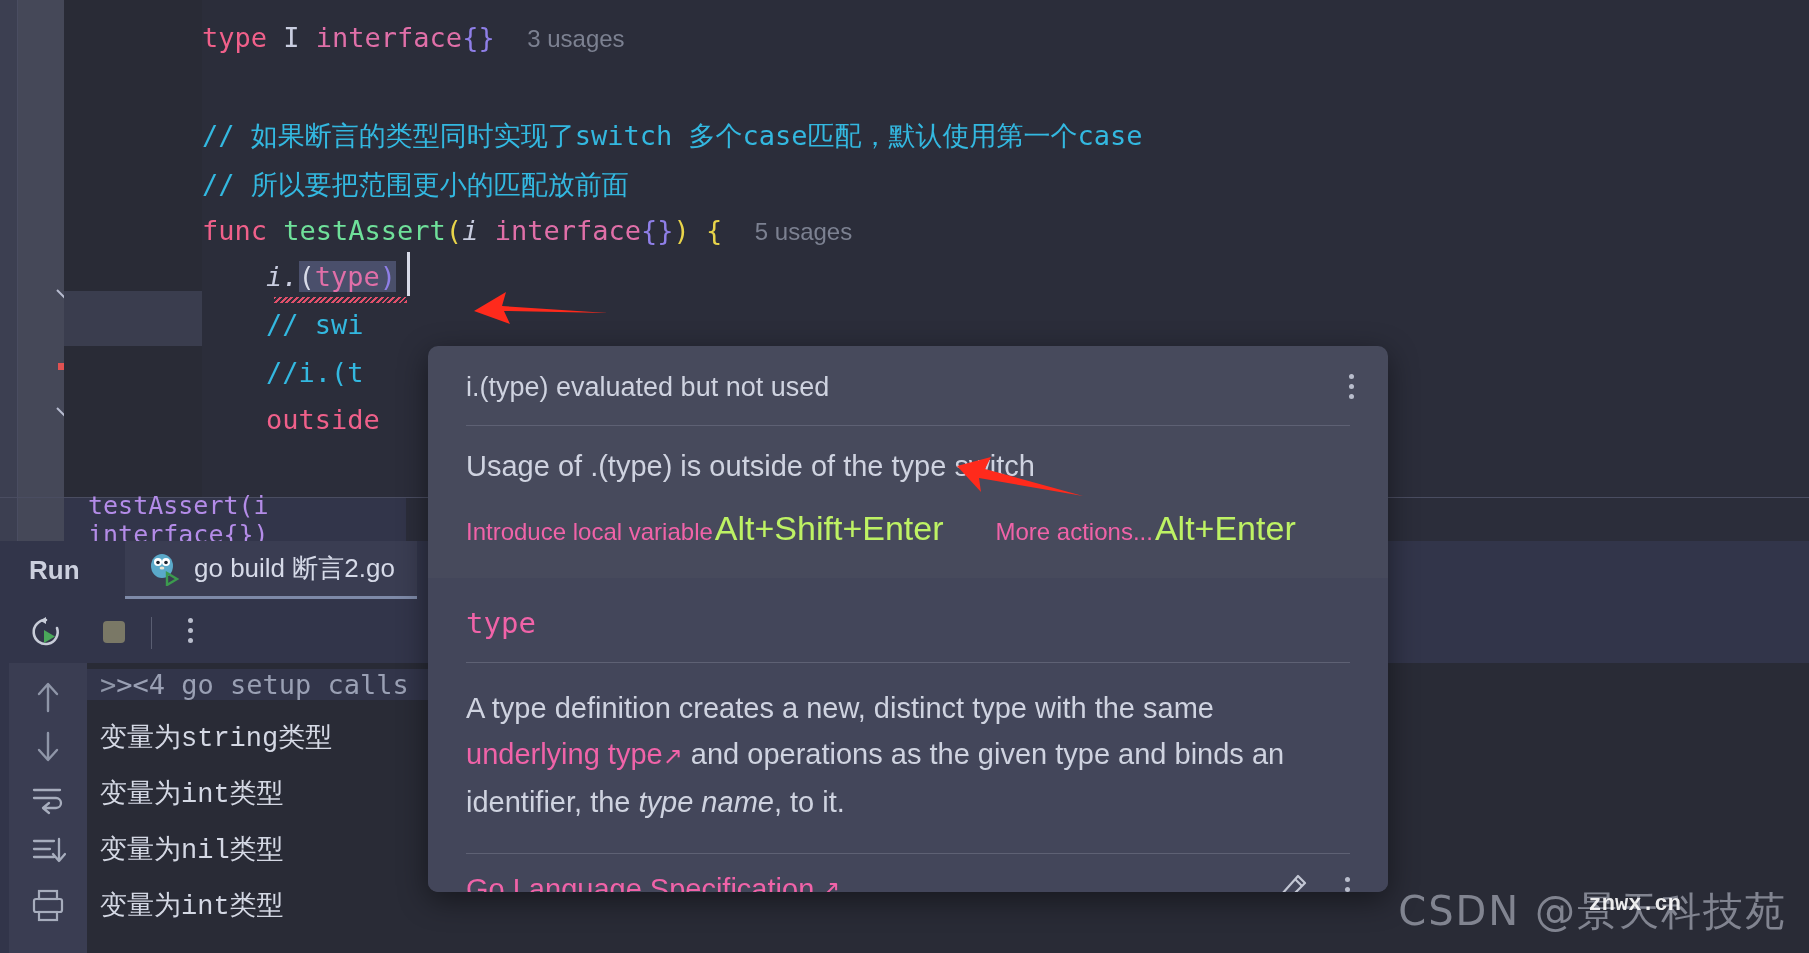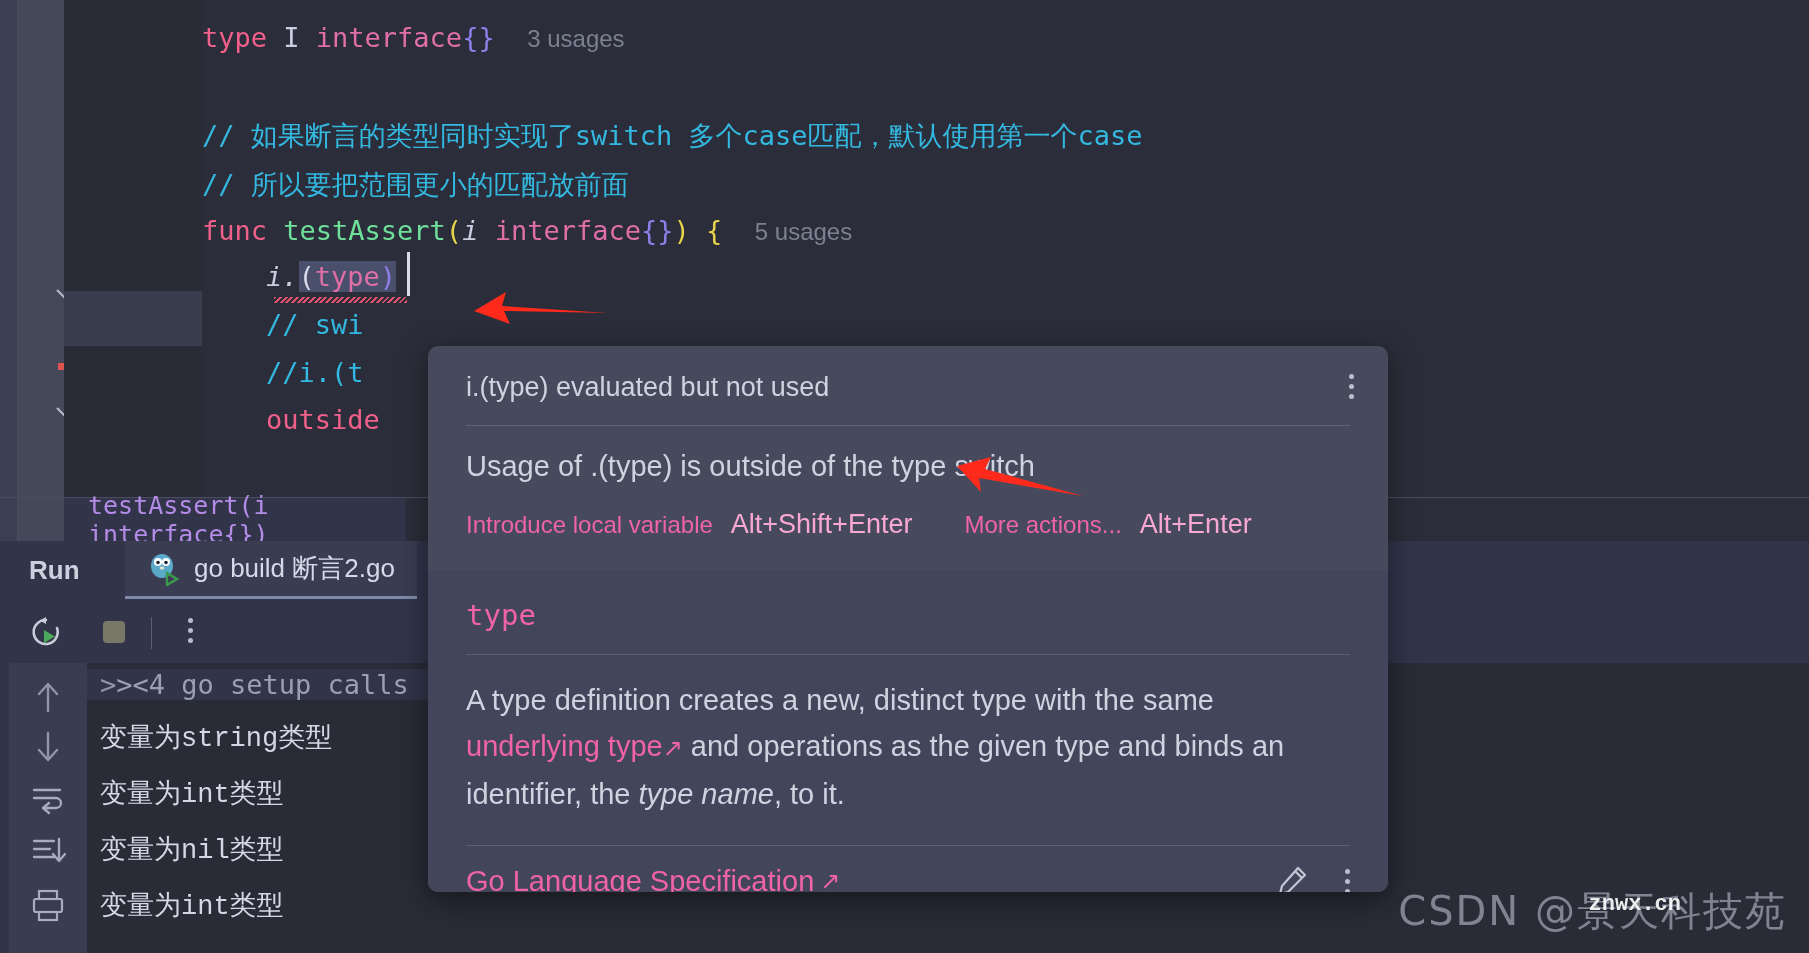--- a/index.html
+++ b/index.html
@@ -115,21 +115,21 @@
   .pop-sec{position:relative;}
   .pop-title{
     color:#cfd3e0;font-size:27px;padding:26px 38px 0 38px;
   }
   .pop-div{height:1px;background:#5e6174;margin:22px 38px 0 38px;}
   .pop-desc{color:#cfd3e0;font-size:29px;padding:24px 38px 0 38px;}
   .pop-actions{
     padding:26px 38px 30px 38px;display:flex;align-items:baseline;
   }
   .act-link{color:#f063a8;font-size:24px;}
-  .act-key{color:#f9a8d4;font-size:27px;margin-left:18px;}
+  .act-key{color:#bef264;font-size:34px;margin-left:2px;}
   .act-gap{width:52px;}
   .pop-body{background:#43465a;}
   .pop-kw{color:#f063a8;font-size:29px;font-family:"DejaVu Sans Mono",monospace;padding:28px 38px 0 38px;}
   .pop-doc{color:#cfd3e0;font-size:29px;line-height:46px;padding:22px 38px 0 38px;}
   .doc-link{color:#f063a8;}
   .ital{font-style:italic;}
   .pop-foot{
     display:flex;align-items:center;padding:18px 38px 22px 38px;
   }
   .foot-link{color:#f063a8;font-size:29px;}

